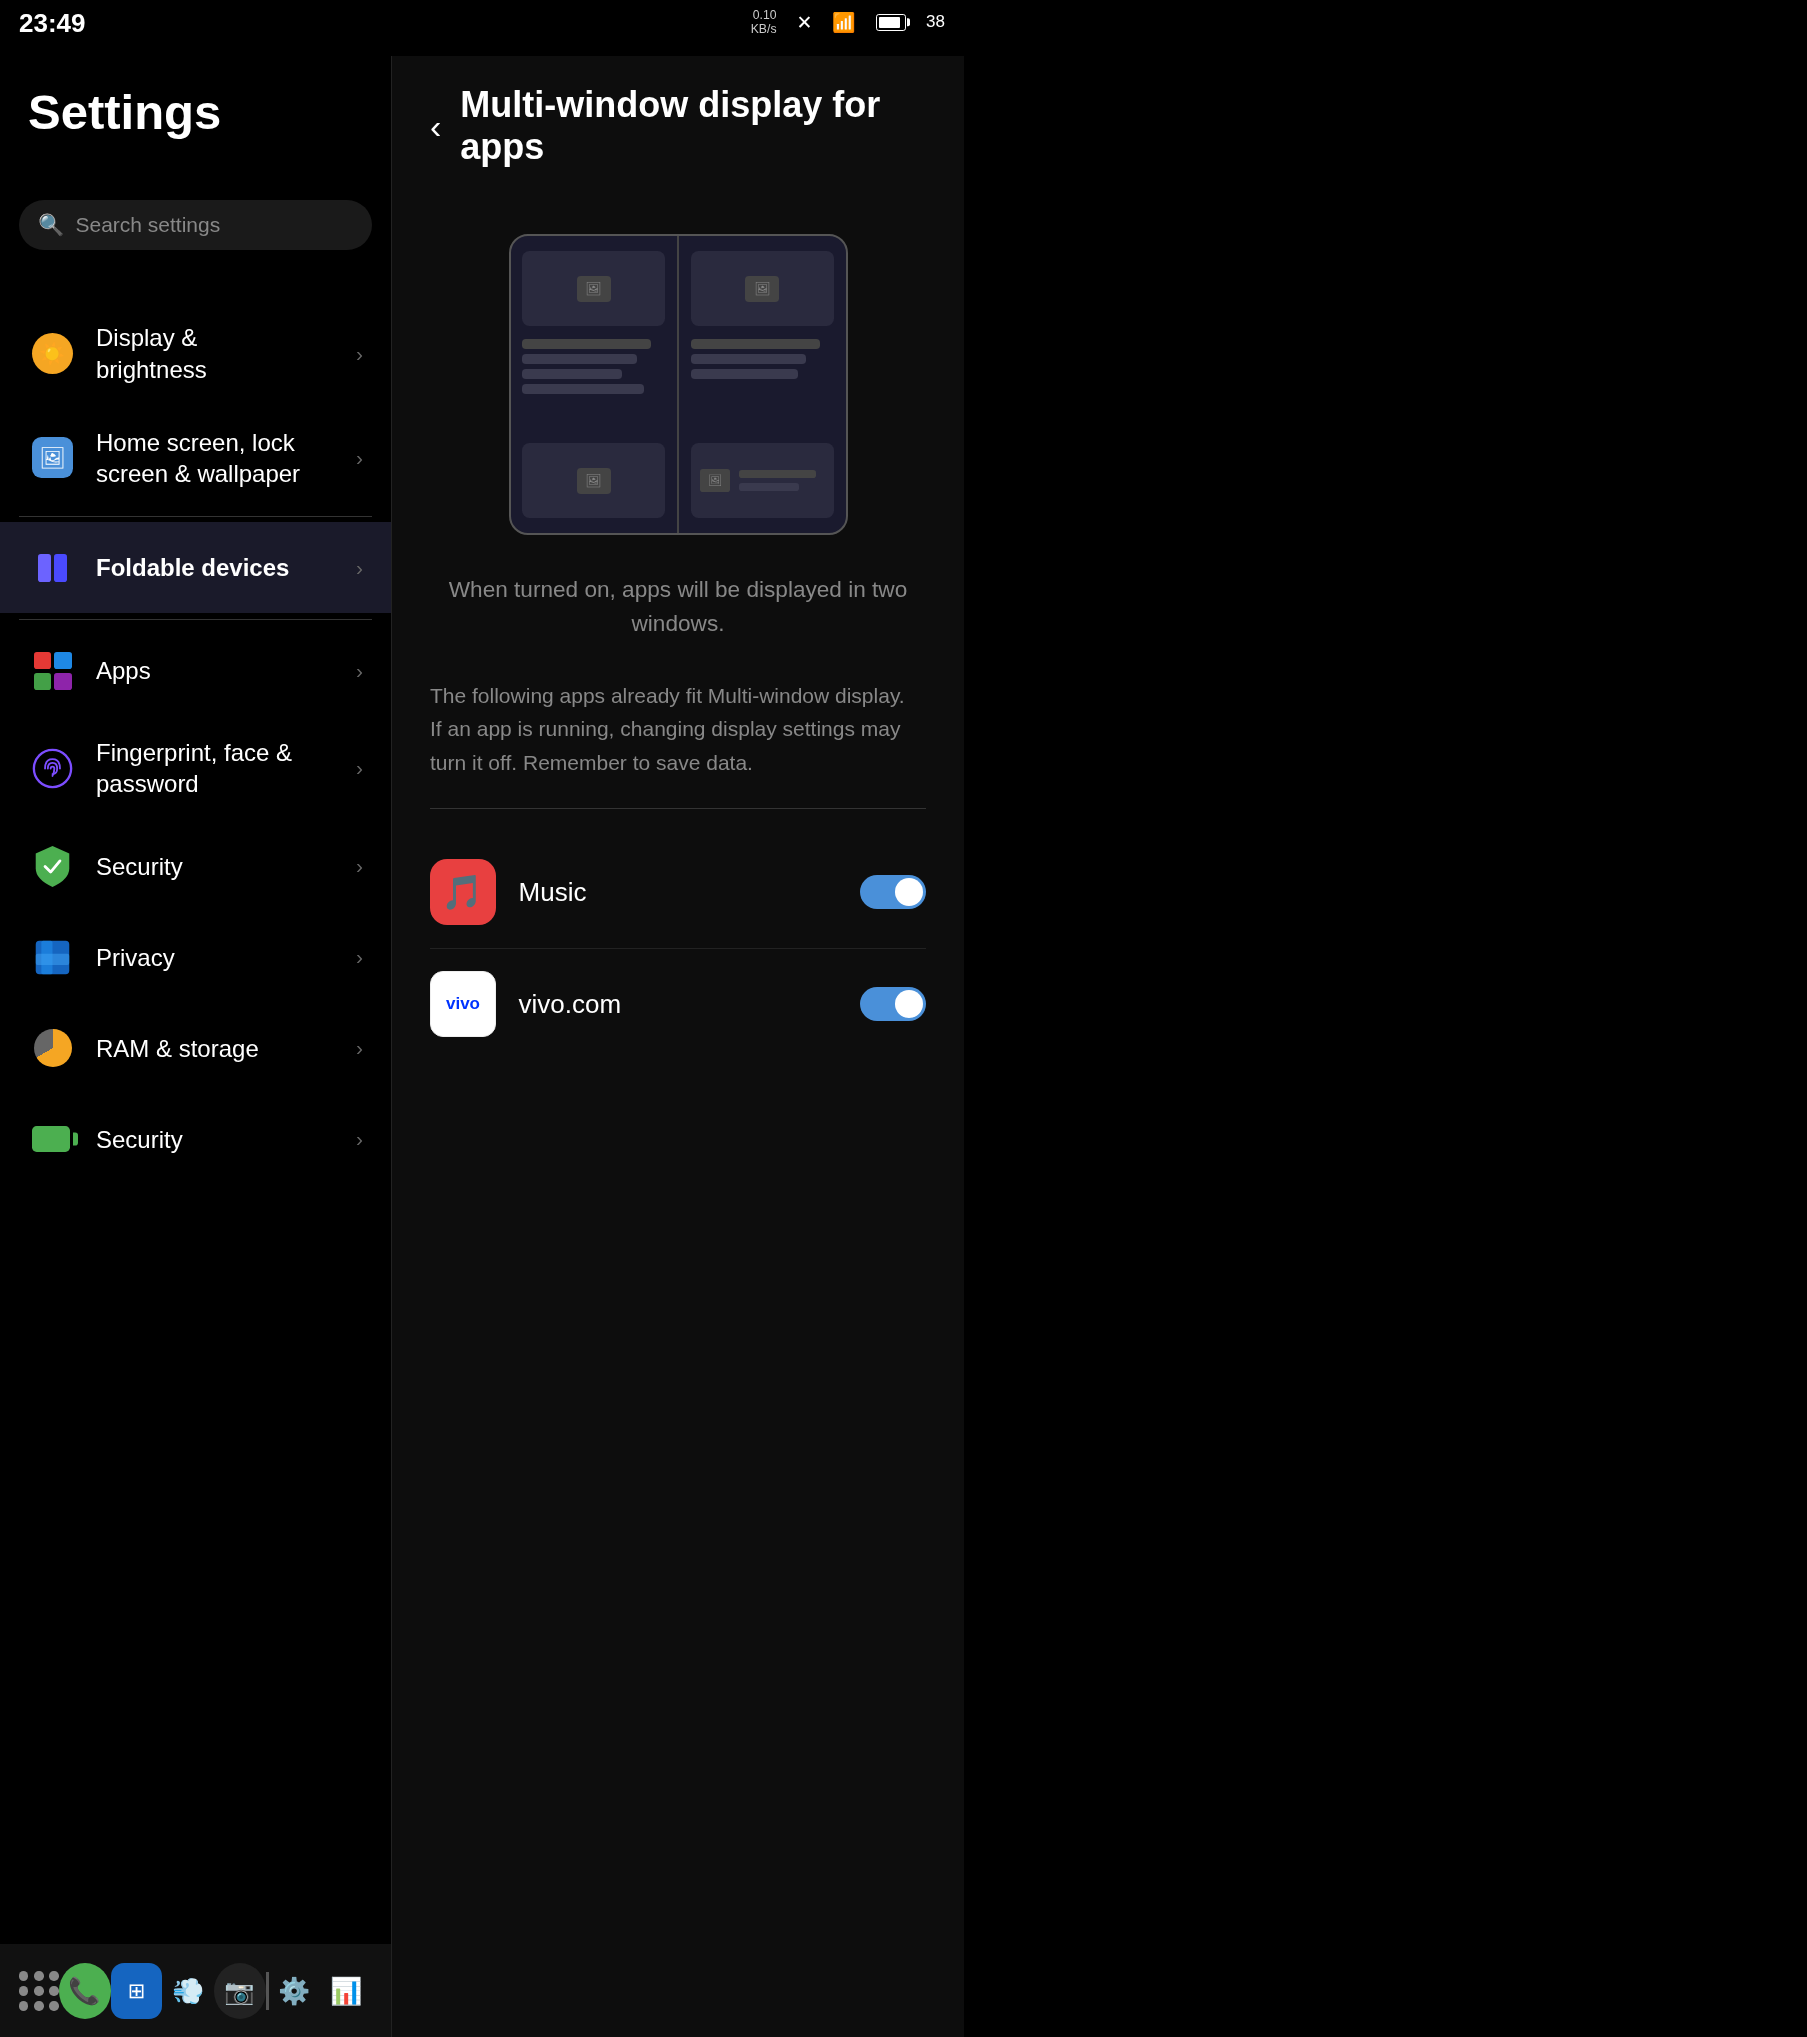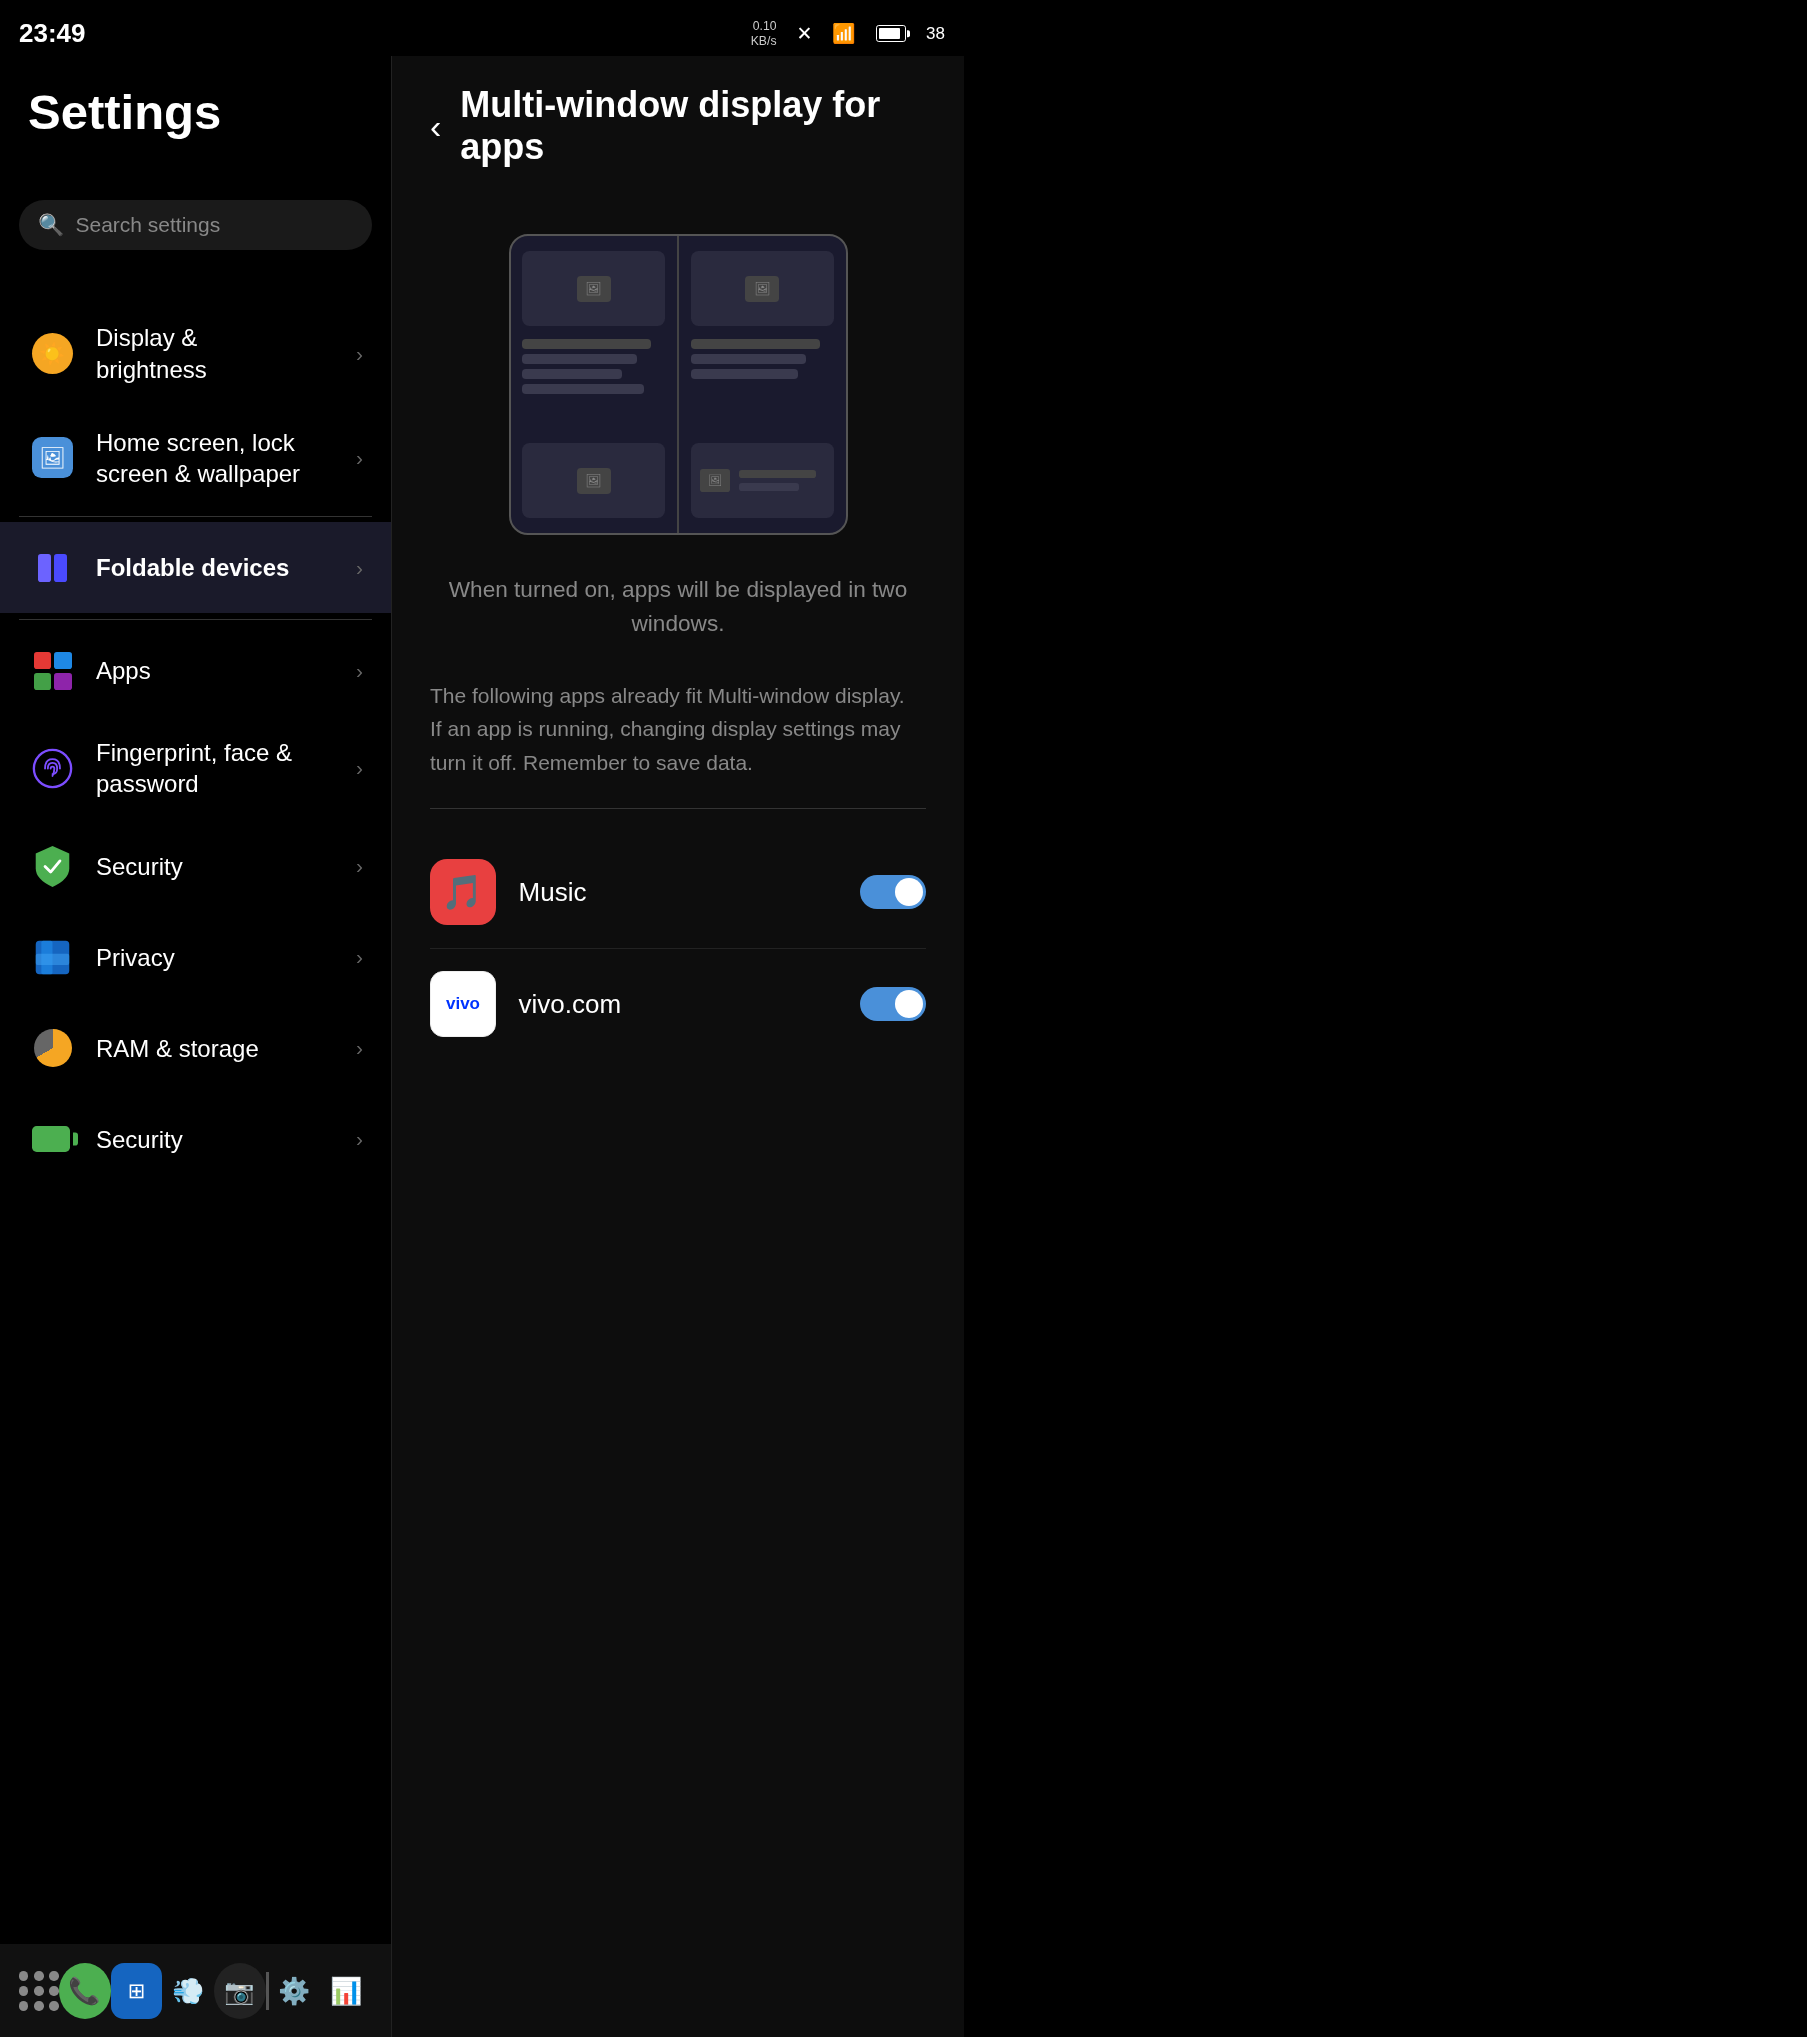--- a/index.html
+++ b/index.html
@@ -10,21 +10,21 @@
       height: 2038px;
       overflow: hidden;
       display: flex;
       flex-direction: column;
     }
 
     
     .status-bar {
       display: flex;
       justify-content: space-between;
-      align-items: flex-end;
+      align-items: flex-start;
       padding: 7.5px 19px;
       background: #000;
       height: 56px;
     }
     .status-time {
       color: #fff;
       font-size: 26px;
       font-weight: bold;
     }
     .status-icons {

